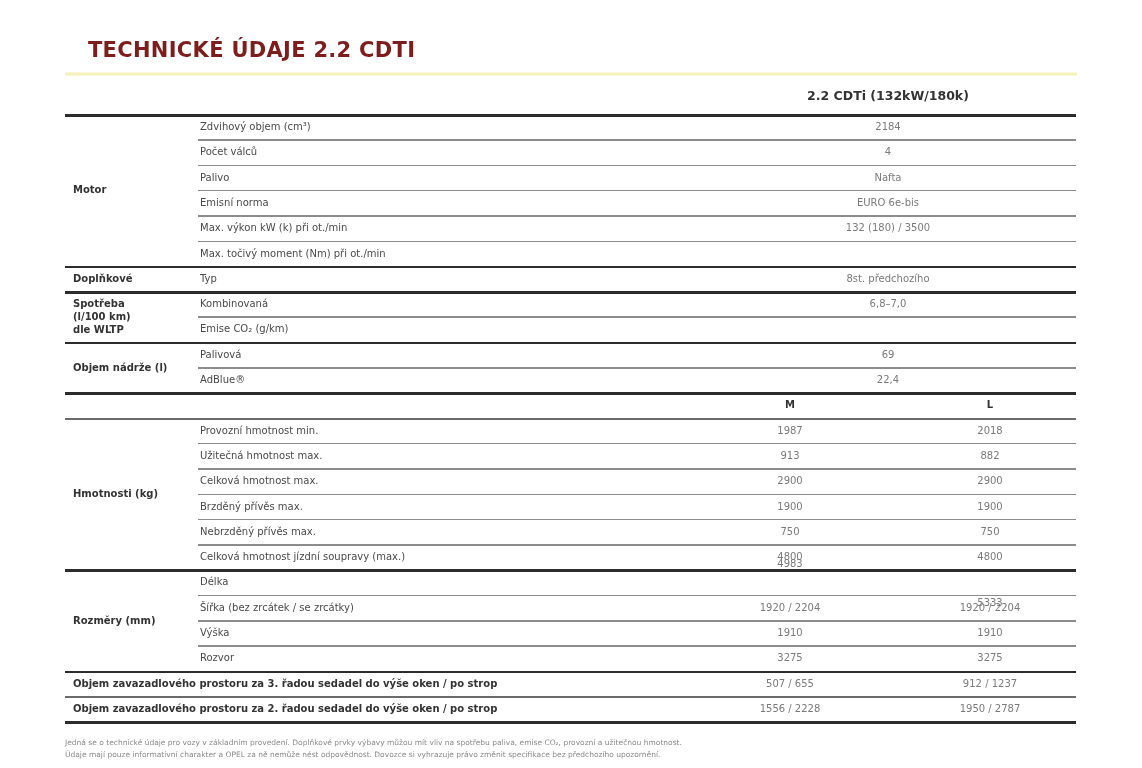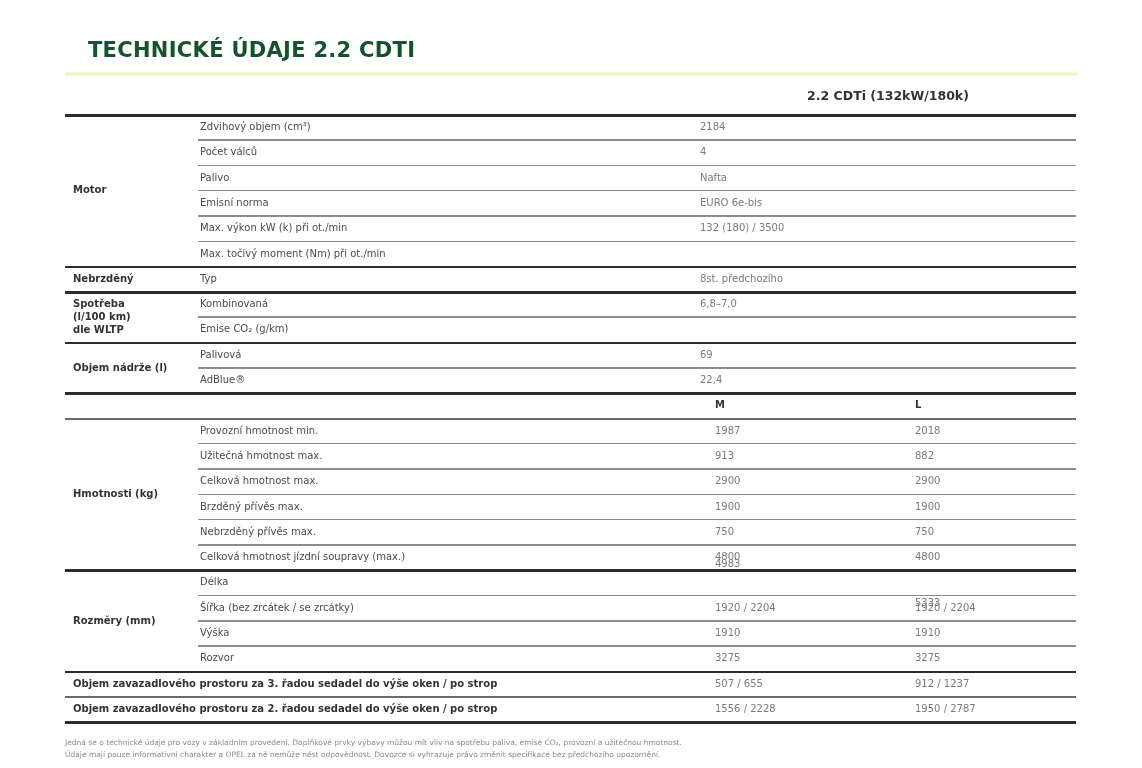--- a/index.html
+++ b/index.html
@@ -1,30 +1,30 @@
 <!DOCTYPE html>
 <html><head>
   <meta charset="utf-8">
   <style>
     html, body { margin: 0; padding: 0; background: #ffffff; }
     body { width: 1142px; height: 768px; position: relative; overflow: hidden;
       font-family: "DejaVu Sans", "Liberation Sans", sans-serif; color: #444; }
     .title { position: absolute; left: 88px; top: 38px; font-size: 21px; font-weight: bold;
-      color: #14532d; letter-spacing: 0.3px; font-family: "DejaVu Sans", sans-serif; text-align: right; }
+      color: #7f1d1d; letter-spacing: 0.3px; font-family: "DejaVu Sans", sans-serif; text-align: right; }
     .title-rule { position: absolute; left: 65px; top: 72px; width: 1012px; height: 4px;
       background: linear-gradient(#fdfbe3, #f2eeb0, #fdfbe3); }
     .col-header { position: absolute; top: 88px; left: 700px; width: 376px; text-align: center;
       font-size: 12.5px; font-weight: bold; color: #333; }
     .table { position: absolute; left: 65px; top: 114px; width: 1011px; }
     .hline { position: absolute; height: 2px; background: #6b6b6b; }
     .hline.dark { background: #2c2c2c; height: 2.5px; }
     .hline.light { background: #8c8c8c; height: 1.5px; }
     .grp-label { position: absolute; left: 8px; font-size: 10px; font-weight: bold; color: #333; line-height: 13px; }
     .sub-label { position: absolute; left: 135px; font-size: 10px; color: #4a4a4a; }
-    .val { position: absolute; text-align: left; font-size: 10px; color: #7a7a7a; }
+    .val { position: absolute; text-align: center; font-size: 10px; color: #7a7a7a; }
     .val.full { left: 635px; width: 376px; }
     .val.m { left: 650px; width: 150px; }
     .val.l { left: 850px; width: 150px; }
     .val.hdr { color: #333; font-weight: bold; }
     .wide-label { position: absolute; left: 8px; font-size: 10px; font-weight: bold; color: #333; }
     .footnote { position: absolute; left: 65px; top: 737px; font-size: 7.5px; color: #8a8a8a; line-height: 12px; width: 1010px; }
   </style>
 </head>
 <body>
 
@@ -47,21 +47,21 @@
     <div class="val full" style="top: 82.9px;">EURO 6e-bis</div>
     <div class="hline light" style="top: 101.2px; left: 133px; width: 878px;"></div>
     <div class="sub-label" style="top: 108.2px;">Max. výkon kW (k) při ot./min</div>
     <div class="val full" style="top: 108.2px;">132 (180) / 3500</div>
     <div class="hline light" style="top: 126.5px; left: 133px; width: 878px;"></div>
     <div class="sub-label" style="top: 133.5px;">Max. točivý moment (Nm) při ot./min</div>
     <div class="grp-label" style="top: 69.4px;">Motor</div>
     <div class="hline dark" style="top: 151.8px; left: 0px; width: 1011px;"></div>
     <div class="sub-label" style="top: 158.8px;">Typ</div>
     <div class="val full" style="top: 158.8px;">8st. předchozího</div>
-    <div class="grp-label" style="top: 157.95px;">Nebrzděný</div>
+    <div class="grp-label" style="top: 157.95px;">Doplňkové</div>
     <div class="hline dark" style="top: 177.1px; left: 0px; width: 1011px;"></div>
     <div class="sub-label" style="top: 184.1px;">Kombinovaná</div>
     <div class="val full" style="top: 184.1px;">6,8–7,0</div>
     <div class="hline light" style="top: 202.4px; left: 133px; width: 878px;"></div>
     <div class="sub-label" style="top: 209.4px;">Emise CO₂ (g/km)</div>
     <div class="grp-label" style="top: 182.9px;">Spotřeba</div>
     <div class="grp-label" style="top: 195.9px;">(l/100 km)</div>
     <div class="grp-label" style="top: 208.9px;">dle WLTP</div>
     <div class="hline dark" style="top: 227.7px; left: 0px; width: 1011px;"></div>
     <div class="sub-label" style="top: 234.7px;">Palivová</div>

